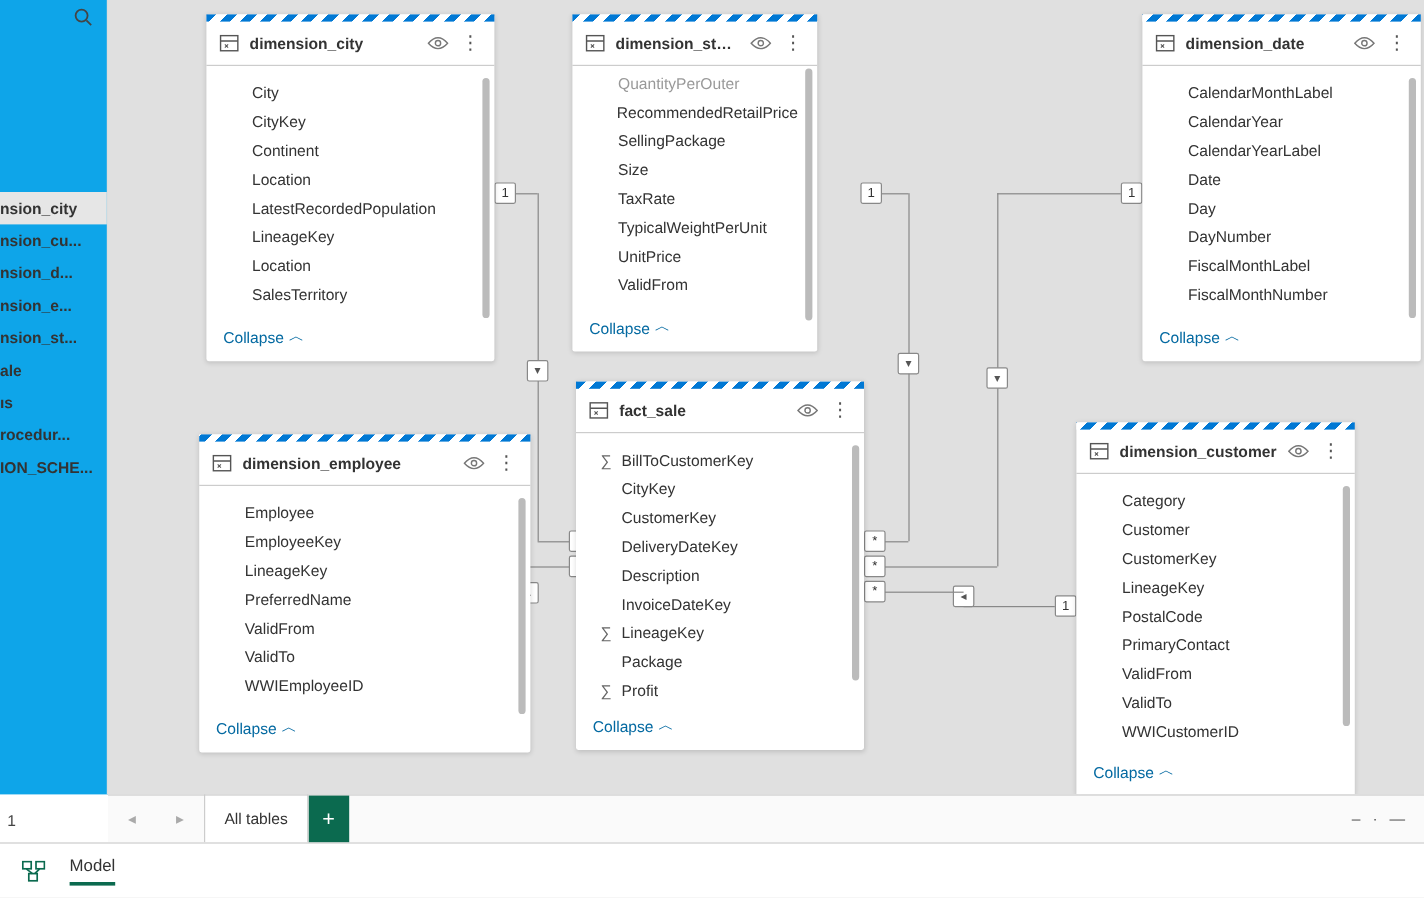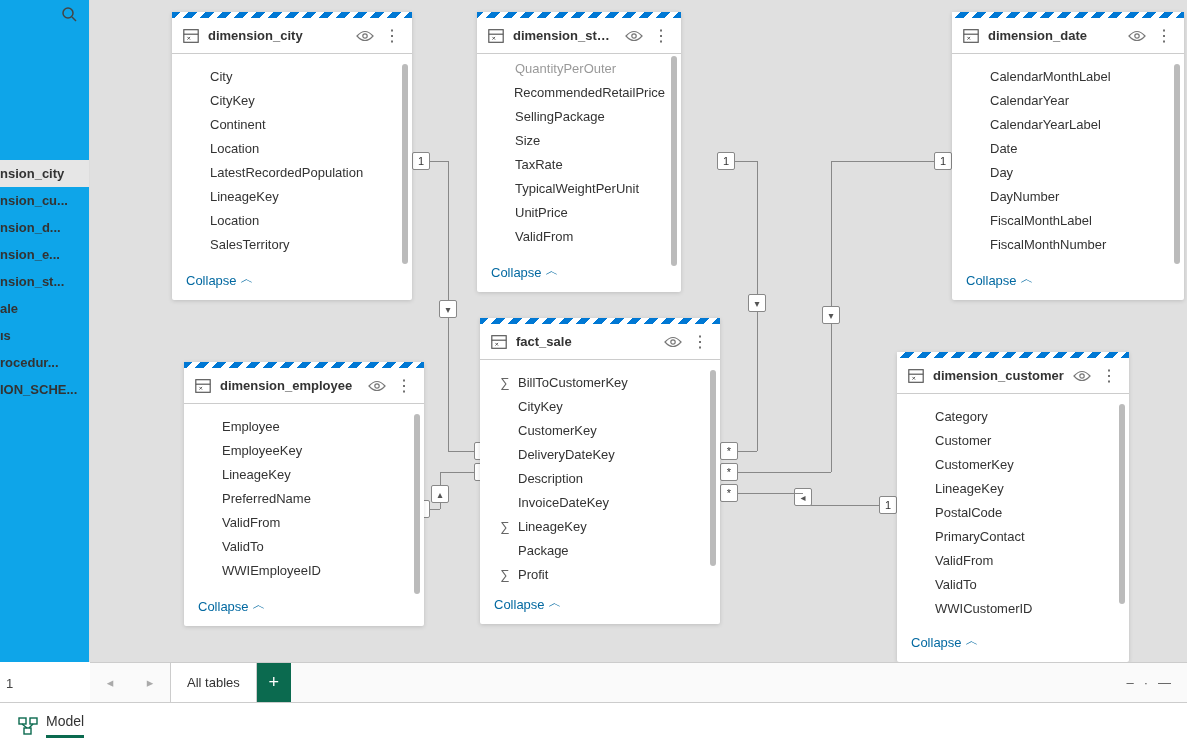--- a/index.html
+++ b/index.html
@@ -40,21 +40,21 @@
 
   
   .tab-strip { position: absolute; left: 90px; right: 0; top: 662px; height: 40px; border-top: 1px solid #ccc; background: #fafafa; display: flex; align-items: center; }
   .tab-strip .nav { width: 40px; text-align: center; color: #aaa; }
   .tab { height: 40px; padding: 0 16px; display: flex; align-items: center; border: 1px solid #ccc; border-bottom: none; background: #fff; font-size: 13px; }
   .tab.active { position: relative; top: -1px; }
   .add-tab { width: 34px; height: 40px; background: #0b6a4f; color: #fff; display: flex; align-items: center; justify-content: center; font-size: 18px; cursor: pointer; }
   .tab-strip .right-tools { margin-left: auto; padding-right: 16px; display: flex; gap: 10px; color: #555; }
 
   
-  .bottom-bar { position: absolute; left: 0; right: 0; top: 702px; height: 46px; border-top: 1px solid #ccc; background: #fff; display: flex; align-items: center; padding-left: 18px; gap: 8px; }
+  .bottom-bar { position: absolute; left: 0; right: 0; top: 702px; height: 46px; border-top: 1px solid #ccc; background: #fff; display: flex; align-items: center; padding-left: 18px; gap: 20px; }
   .model-icon { color: #0b6a4f; }
   .model-label { color: #333; font-size: 14px; border-bottom: 3px solid #0b6a4f; padding-bottom: 6px; }
 
   
   .left-count { position: absolute; left: 6px; top: 676px; font-size: 13px; color: #444; }
 
   svg { display: block; }
 </style>
 </head>
 <body>
@@ -297,21 +297,21 @@
           </div>
       </div>
       <div class="scroll-imit" style="--sh:200px;"></div>
       <div class="collapse-row"><span class="collapse-link">
             <span>Collapse</span>
             <span>︿</span>
           </span></div>
     </div>
   </div>
 
-  <div class="table-card" style="left:94px; top:362px; width:240px;">
+  <div class="table-card" style="left:76px; top:362px; width:276px;">
     <div class="card-top-stripe"></div>
     <div class="card-header">
       <span>
           <svg class="table-icon" viewBox="0 0 20 20">
             <rect x="2" y="3" width="16" height="14" fill="none" stroke="#555" stroke-width="1.3"></rect>
             <line x1="2" y1="8" x2="18" y2="8" stroke="#555" stroke-width="1.3"></line>
             <path d="M6 14 L9 11 M9 14 L6 11" stroke="#555" stroke-width="1"></path>
           </svg>
         </span>
       <span class="title">dimension_employee</span>

